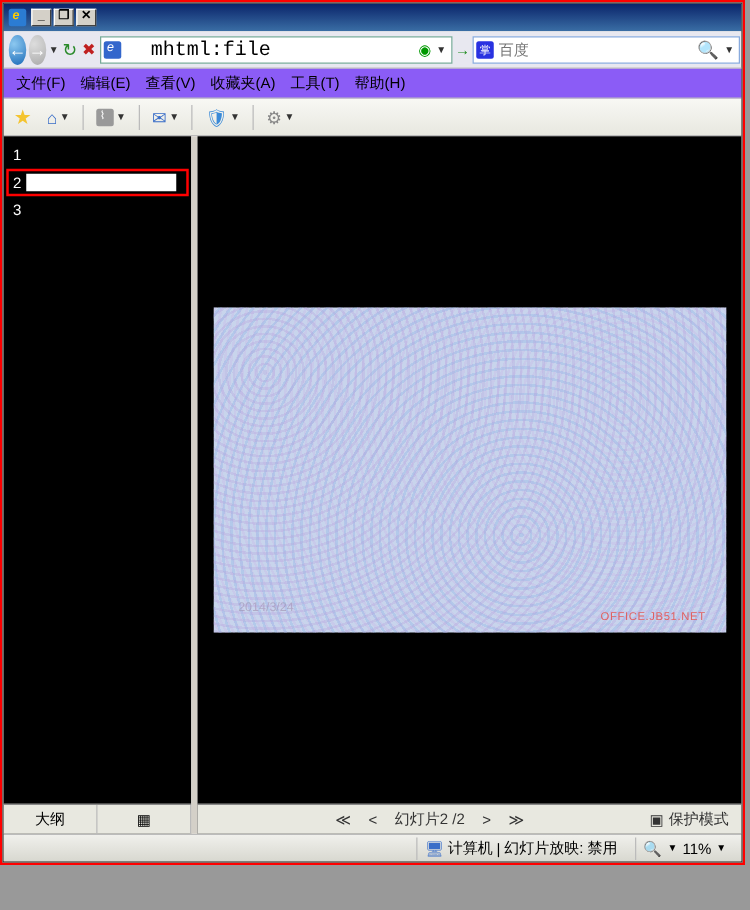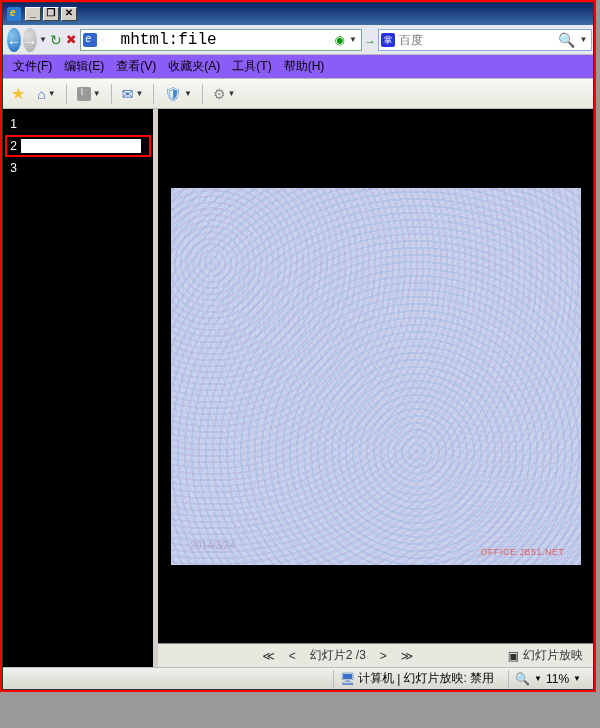--- a/index.html
+++ b/index.html
@@ -45,21 +45,21 @@
 .slide-num { width: 10px; text-align: right; color: #fff; }
 .slide-thumb { width: 120px; height: 14px; background: #000; }
 .slide-row.selected { outline: 2px solid #ff0000; }
 .slide-row.selected .slide-thumb { background: #fff; }
 .left-tabs { height: 24px; background: #e8e8e0; display: flex; border-top: 1px solid #888; }
 .left-tab { flex: 1; display: flex; align-items: center; justify-content: center; border-right: 1px solid #bbb; cursor: pointer; color: #000; font-size: 12px; }
 .vsplit { width: 5px; background: #d4d0c8; cursor: ew-resize; }
 
 .right-pane { flex: 1; display: flex; flex-direction: column; background: #000; }
 .slide-view { flex: 1; display: flex; align-items: center; justify-content: center; padding: 20px 4px; }
-.slide-canvas { width: 410px; height: 377px; background: #c8d4ec; position: relative; background-image: repeating-radial-gradient(circle at 10% 20%, rgba(180,160,220,0.3) 0 2px, transparent 2px 6px), repeating-radial-gradient(circle at 60% 70%, rgba(140,180,230,0.35) 0 2px, transparent 2px 7px), repeating-radial-gradient(circle at 80% 30%, rgba(200,180,230,0.3) 0 2px, transparent 2px 5px); }
+.slide-canvas { width: 410px; height: 260px; background: #c8d4ec; position: relative; background-image: repeating-radial-gradient(circle at 10% 20%, rgba(180,160,220,0.3) 0 2px, transparent 2px 6px), repeating-radial-gradient(circle at 60% 70%, rgba(140,180,230,0.35) 0 2px, transparent 2px 7px), repeating-radial-gradient(circle at 80% 30%, rgba(200,180,230,0.3) 0 2px, transparent 2px 5px); }
 .wm-date { position: absolute; left: 20px; bottom: 14px; color: #a090b0; font-size: 10px; opacity: .6; }
 .wm-logo { position: absolute; right: 16px; bottom: 20px; color: #e03030; font-size: 18px; font-weight: bold; font-family: "Microsoft YaHei", sans-serif; }
 .wm-sub { position: absolute; right: 16px; bottom: 8px; color: #e06060; font-size: 9px; letter-spacing: .5px; }
 
 .slide-nav { height: 24px; background: #e8e8e0; display: flex; align-items: center; justify-content: space-between; padding: 0 10px; border-top: 1px solid #888; color: #333; }
 .slide-nav .center { display: flex; align-items: center; gap: 14px; }
 .nav-arrow { cursor: pointer; font-family: Arial; }
 .slideshow-btn { display: flex; align-items: center; gap: 4px; cursor: pointer; }
 
 .statusbar { height: 22px; background: linear-gradient(#f0f0ec, #d8d8d0); display: flex; align-items: center; justify-content: flex-end; gap: 8px; padding: 0 6px; border-top: 1px solid #bbb; }
@@ -158,43 +158,49 @@
         </div>
         <div class="slide-row selected">
           <span class="slide-num">2</span>
           <div class="slide-thumb"></div>
         </div>
         <div class="slide-row">
           <span class="slide-num">3</span>
           <div class="slide-thumb"></div>
         </div>
       </div>
+      <div class="left-tabs">
+        <div class="left-tab">大纲</div>
+        <div class="left-tab">
+              <span>▦</span>
+            </div>
+      </div>
     </div>
 
     <div class="vsplit"></div>
 
     <div class="right-pane">
       <div class="slide-view">
         <div class="slide-canvas">
           <div class="wm-date">2014/3/24</div>
           <div class="wm-sub">OFFICE.JB51.NET</div>
         </div>
       </div>
       <div class="slide-nav">
         <span></span>
         <div class="center">
           <span class="nav-arrow">≪</span>
           <span class="nav-arrow">&lt;</span>
-          <span>幻灯片2 /3</span>
+          <span>幻灯片2 /2</span>
           <span class="nav-arrow">&gt;</span>
           <span class="nav-arrow">≫</span>
         </div>
         <div class="slideshow-btn">
           <span>▣</span>
-          <span>幻灯片放映</span>
+          <span>保护模式</span>
         </div>
       </div>
     </div>
   </div>
 
   <div class="statusbar">
     <div class="status-seg">
       <span style="color:#3a6ec8">🖥</span>
       <span>计算机</span>
       <span>|</span>

